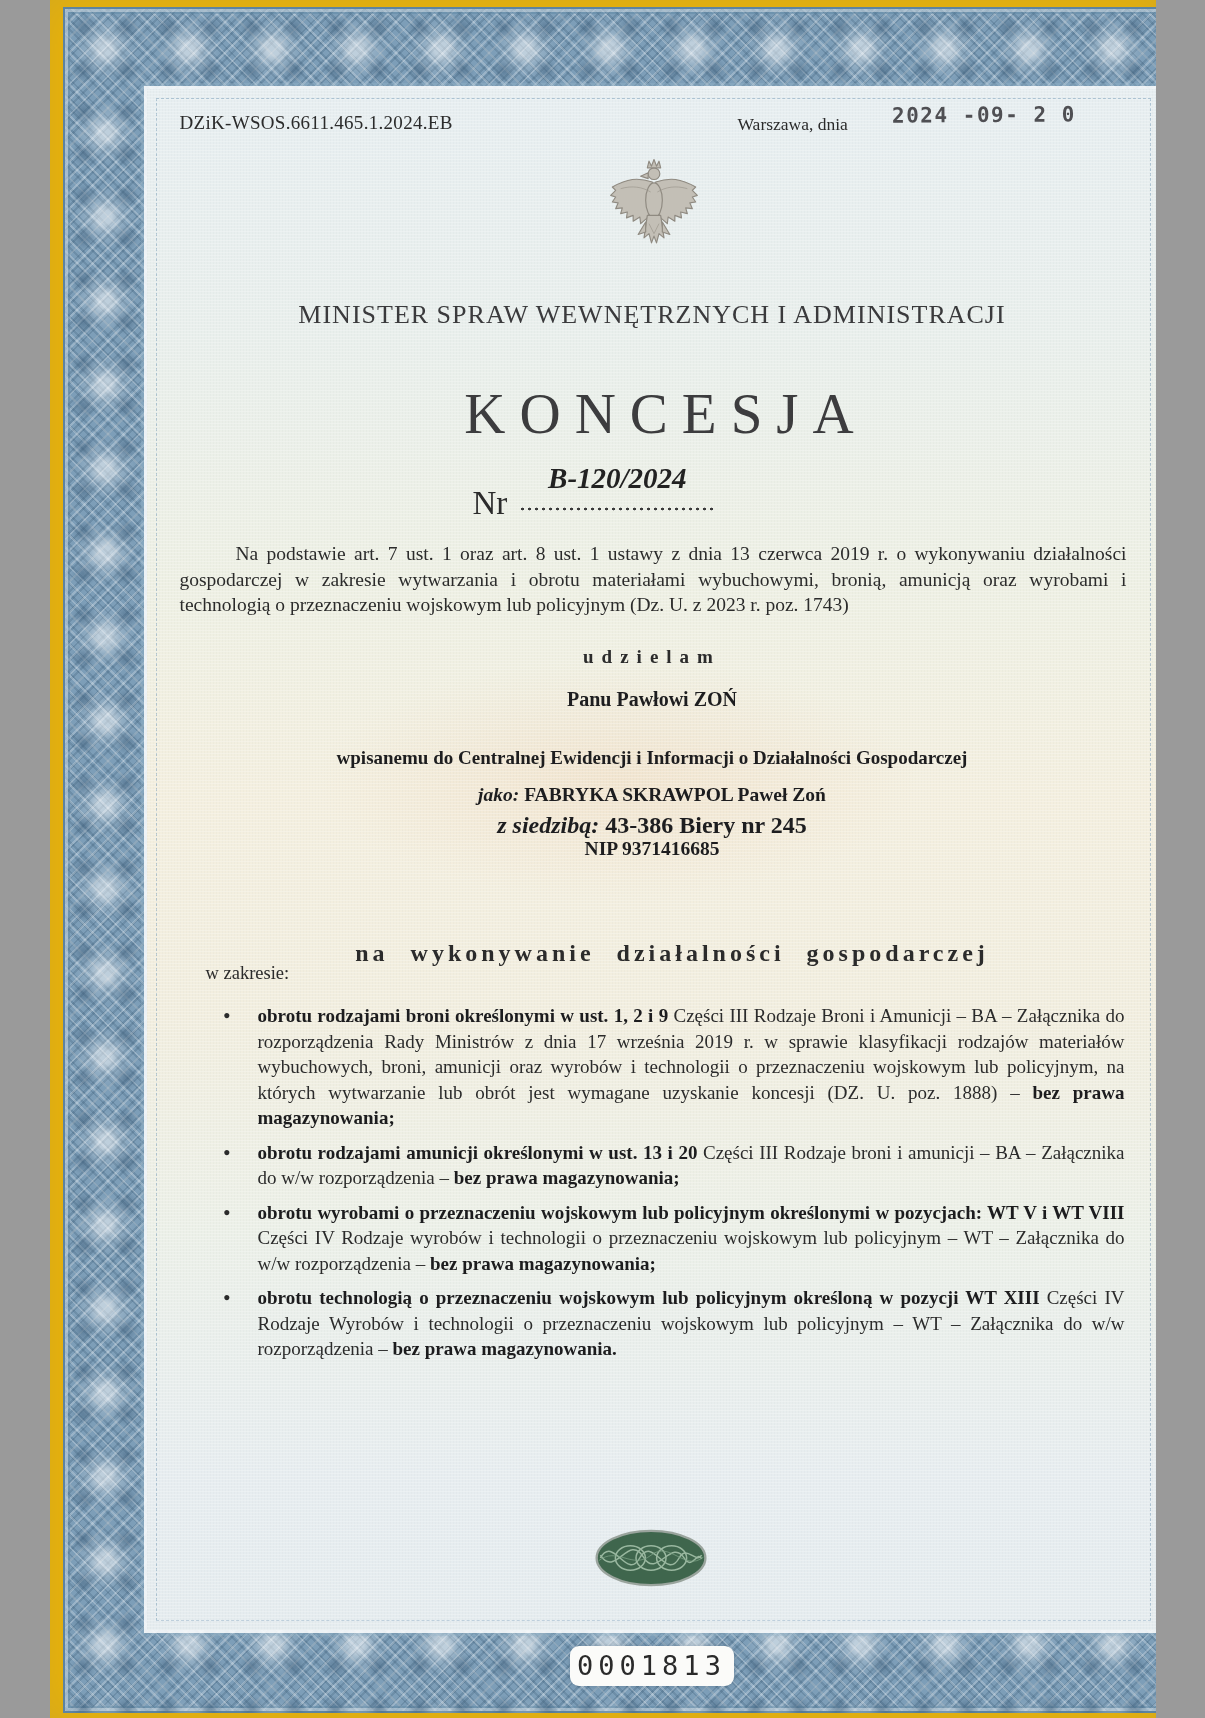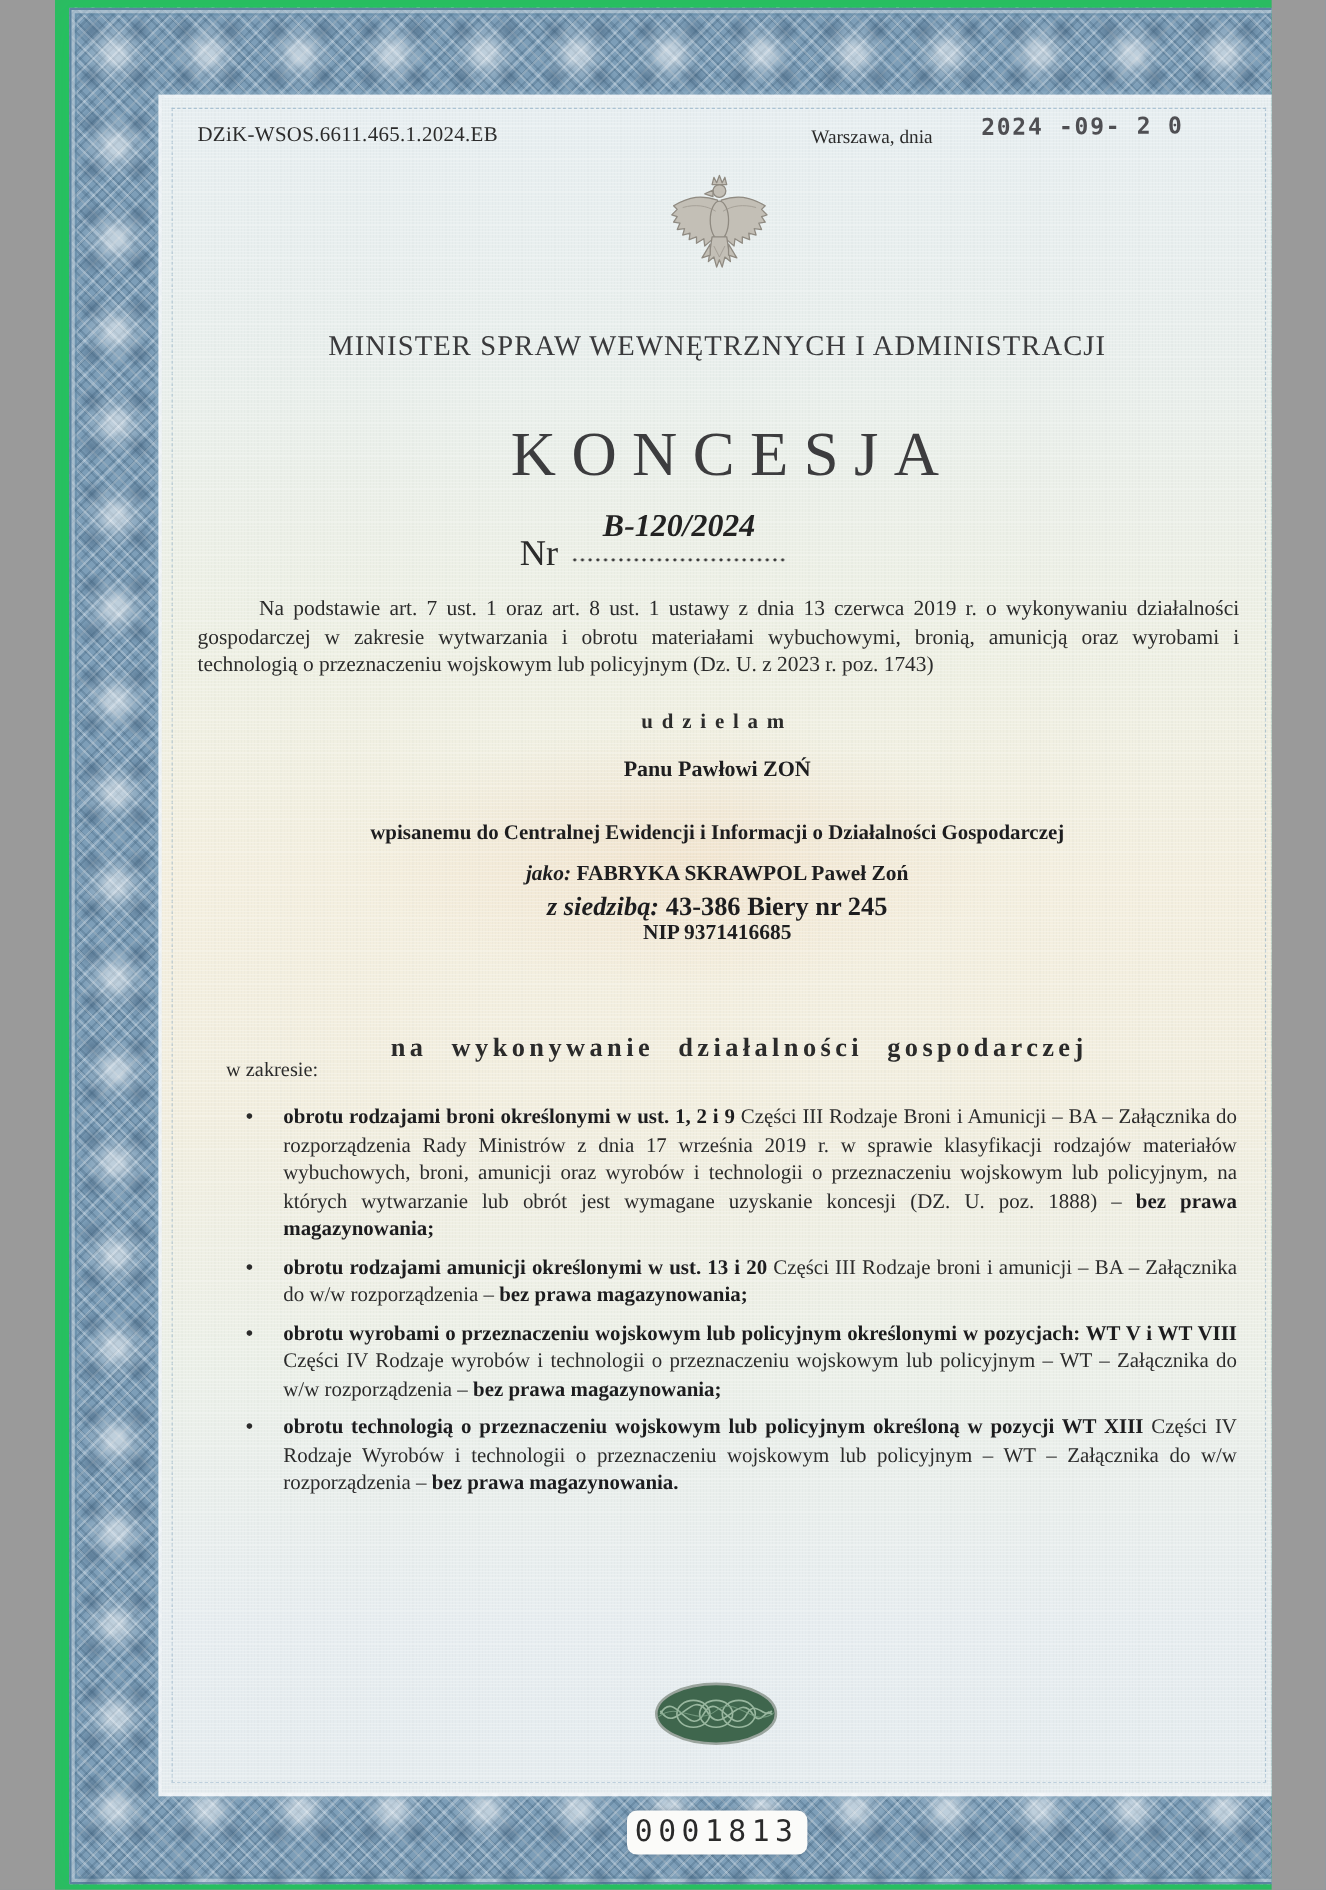--- a/index.html
+++ b/index.html
@@ -1,18 +1,18 @@
 <!DOCTYPE html>
 <html><head>
 <meta charset="utf-8">
 <style>
   html,body{margin:0;padding:0;background:#9a9a9a;}
   .page{
     position:relative;width:1106px;height:1718px;margin:0 auto;
-    background:#22c55e;overflow:hidden;
+    background:#eab308;overflow:hidden;
     font-family:"Liberation Serif", serif;color:#2b2b2b;
     box-shadow:inset 0 0 45px rgba(110,120,130,.18);
   }
   
   .border-frame{
     position:absolute;left:13px;top:7px;width:1179px;height:1706px;
     background-color:#7d9eb8;
     background-image:
       repeating-linear-gradient(45deg, rgba(255,255,255,.22) 0 2px, rgba(255,255,255,0) 2px 11px),
       repeating-linear-gradient(-45deg, rgba(255,255,255,.22) 0 2px, rgba(255,255,255,0) 2px 11px),

